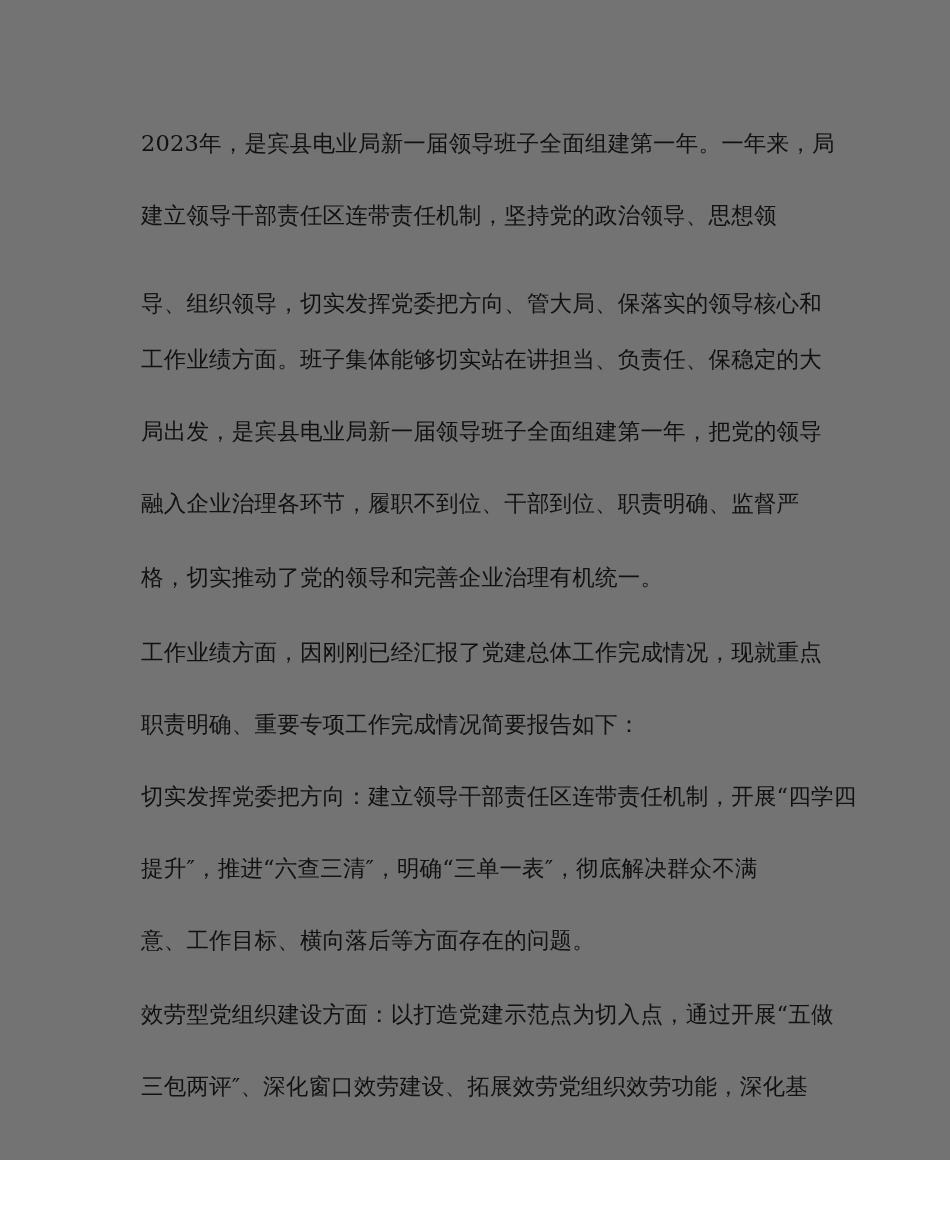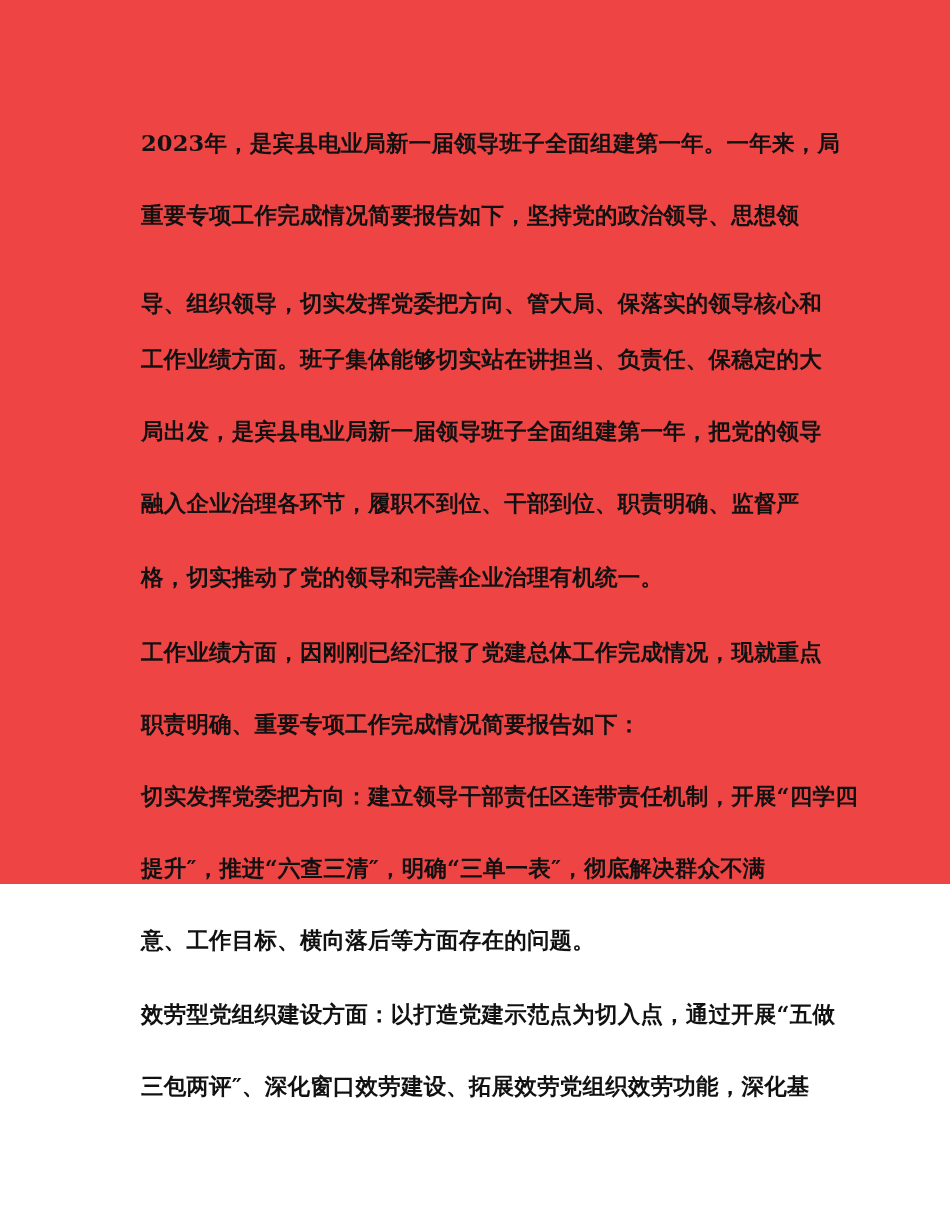--- a/index.html
+++ b/index.html
@@ -13,42 +13,41 @@
       position: relative;
       overflow: hidden;
       font-family: "DejaVu Serif", "Liberation Serif", serif;
       color: #111111;
     }
     .page {
       position: absolute;
       left: 0;
       top: 0;
       width: 950px;
-      height: 884px;
-      background: #ef4444;
-      font-weight: bold;
+      height: 1160px;
+      background: #737373;
     }
     .line {
       position: absolute;
       left: 141px;
       white-space: nowrap;
       font-size: 22.5px;
       line-height: 30px;
       letter-spacing: 0.2px;
       height: 30px;
     }
   </style>
 </head>
 <body>
 
 <div class="page">
 
   <div>
     <div class="line" style="top:128px">2023年，是宾县电业局新一届领导班子全面组建第一年。一年来，局</div>
-    <div class="line" style="top:200px">重要专项工作完成情况简要报告如下，坚持党的政治领导、思想领</div>
+    <div class="line" style="top:200px">建立领导干部责任区连带责任机制，坚持党的政治领导、思想领</div>
     <div class="line" style="top:288px">导、组织领导，切实发挥党委把方向、管大局、保落实的领导核心和</div>
     <div class="line" style="top:344px">工作业绩方面。班子集体能够切实站在讲担当、负责任、保稳定的大</div>
     <div class="line" style="top:416px">局出发，是宾县电业局新一届领导班子全面组建第一年，把党的领导</div>
     <div class="line" style="top:488px">融入企业治理各环节，履职不到位、干部到位、职责明确、监督严</div>
     <div class="line" style="top:562px">格，切实推动了党的领导和完善企业治理有机统一。</div>
   </div>
 
   <div>
     <div class="line" style="top:637px">工作业绩方面，因刚刚已经汇报了党建总体工作完成情况，现就重点</div>
     <div class="line" style="top:709px">职责明确、重要专项工作完成情况简要报告如下：</div>

